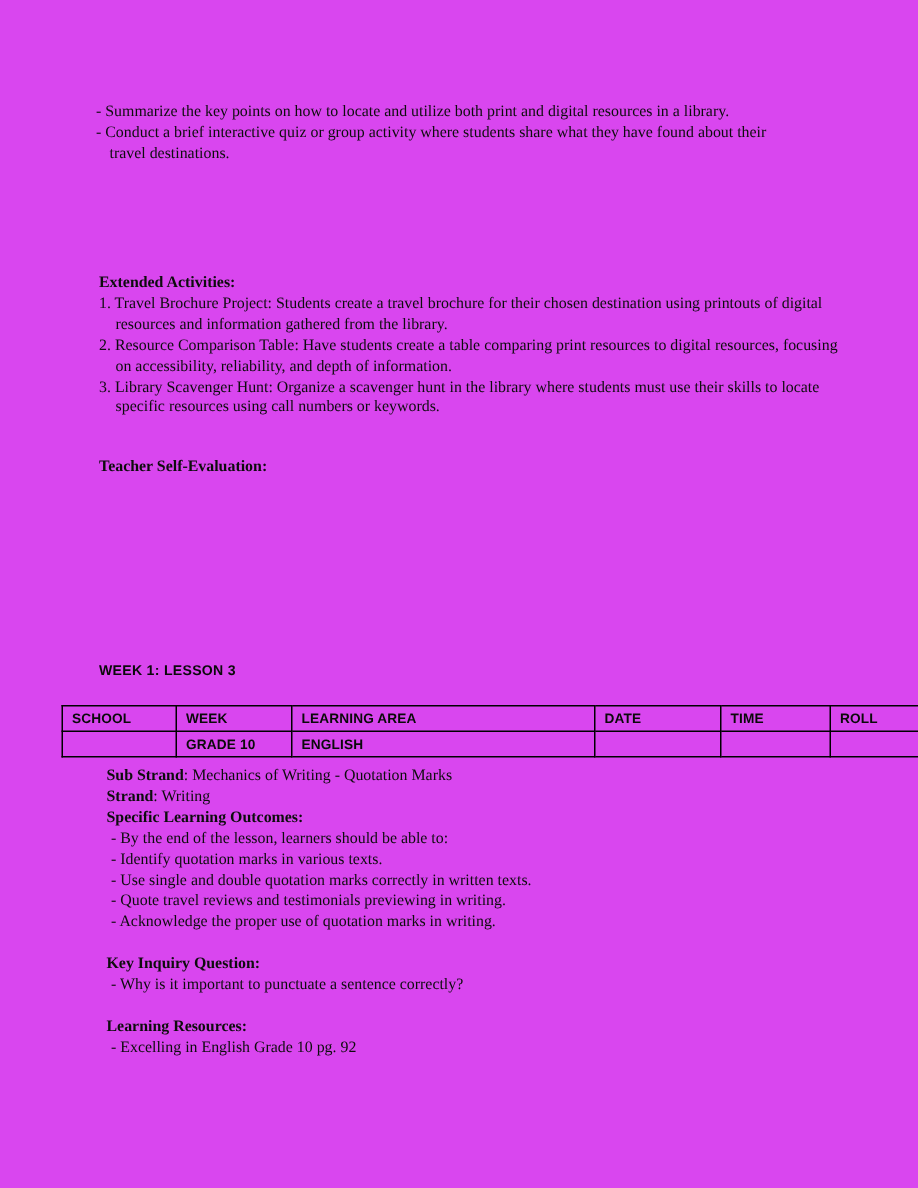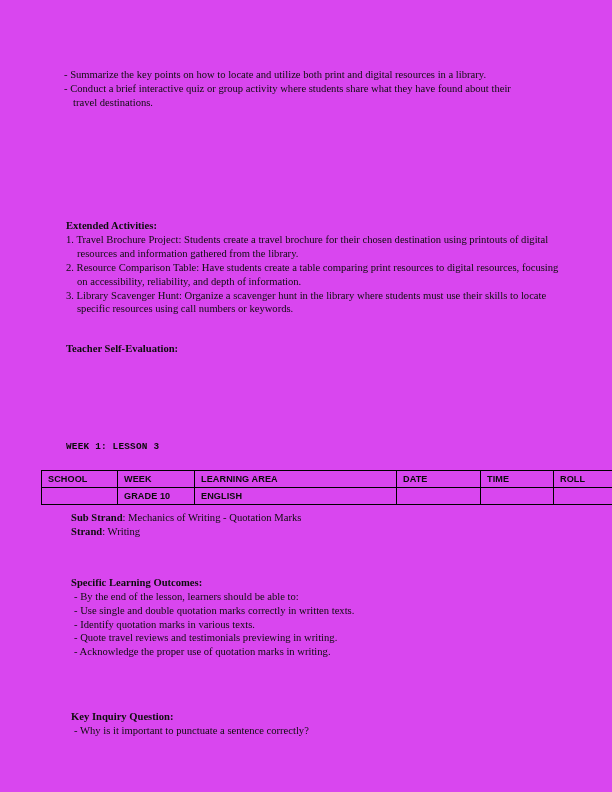--- a/index.html
+++ b/index.html
@@ -34,25 +34,24 @@
   }
 
   .bold {
     font-weight: bold;
   }
 
   .heading {
     font-weight: bold;
     font-size: 10.6px;
     line-height: 13.9px;
-    margin-top: 37px;
   }
 
   .sans-head {
-    font-family: Liberation Mono, monospace;
+    font-family: Liberation Sans, sans-serif;
     font-weight: bold;
     font-size: 9.4px;
     letter-spacing: 0.2px;
     color: #0a0a0a;
   }
 
   
   .lesson-table {
     position: absolute;
     left: 41px;
@@ -129,22 +128,22 @@
   <div class="block" style="left:71px; top:511px; width:460px;">
 
     <div><span class="bold">Sub Strand</span><span>: Mechanics of Writing - Quotation Marks</span></div>
 
     <div><span class="bold">Strand</span><span>: Writing</span></div>
 
     <div class="heading">Specific Learning Outcomes:</div>
 
     <div style="padding-left:3px;">
       <div class="hang">- By the end of the lesson, learners should be able to:</div>
+      <div class="hang">- Identify quotation marks in various texts.</div>
       <div class="hang">- Use single and double quotation marks correctly in written texts.</div>
-      <div class="hang">- Identify quotation marks in various texts.</div>
       <div class="hang">- Quote travel reviews and testimonials previewing in writing.</div>
       <div class="hang">- Acknowledge the proper use of quotation marks in writing.</div>
     </div>
 
     <div class="spacer-line"></div>
 
     <div class="heading">Key Inquiry Question:</div>
     <div style="padding-left:3px;">
       <div class="hang">- Why is it important to punctuate a sentence correctly?</div>
     </div>

